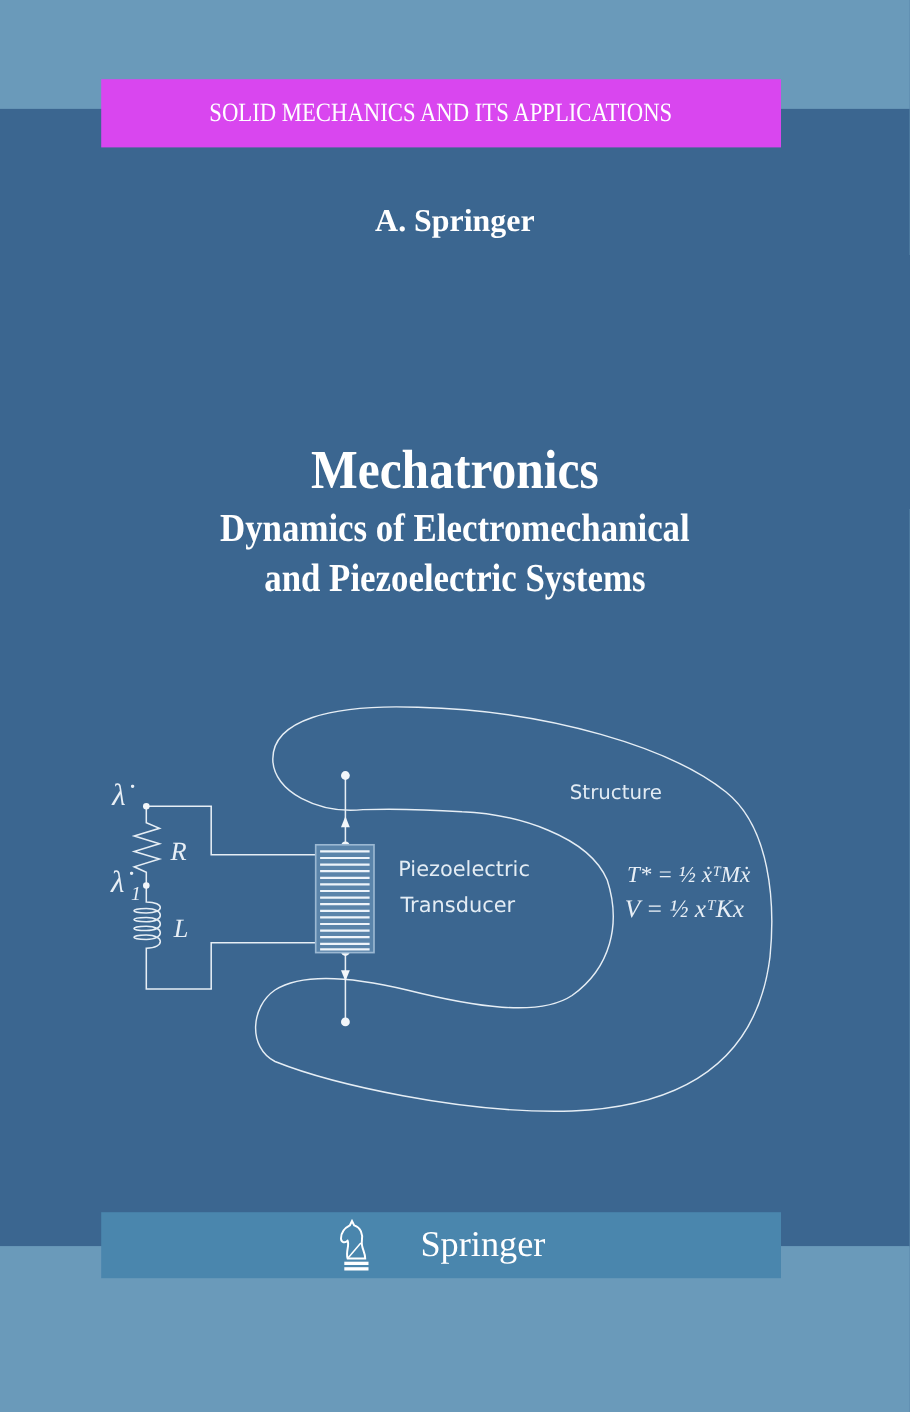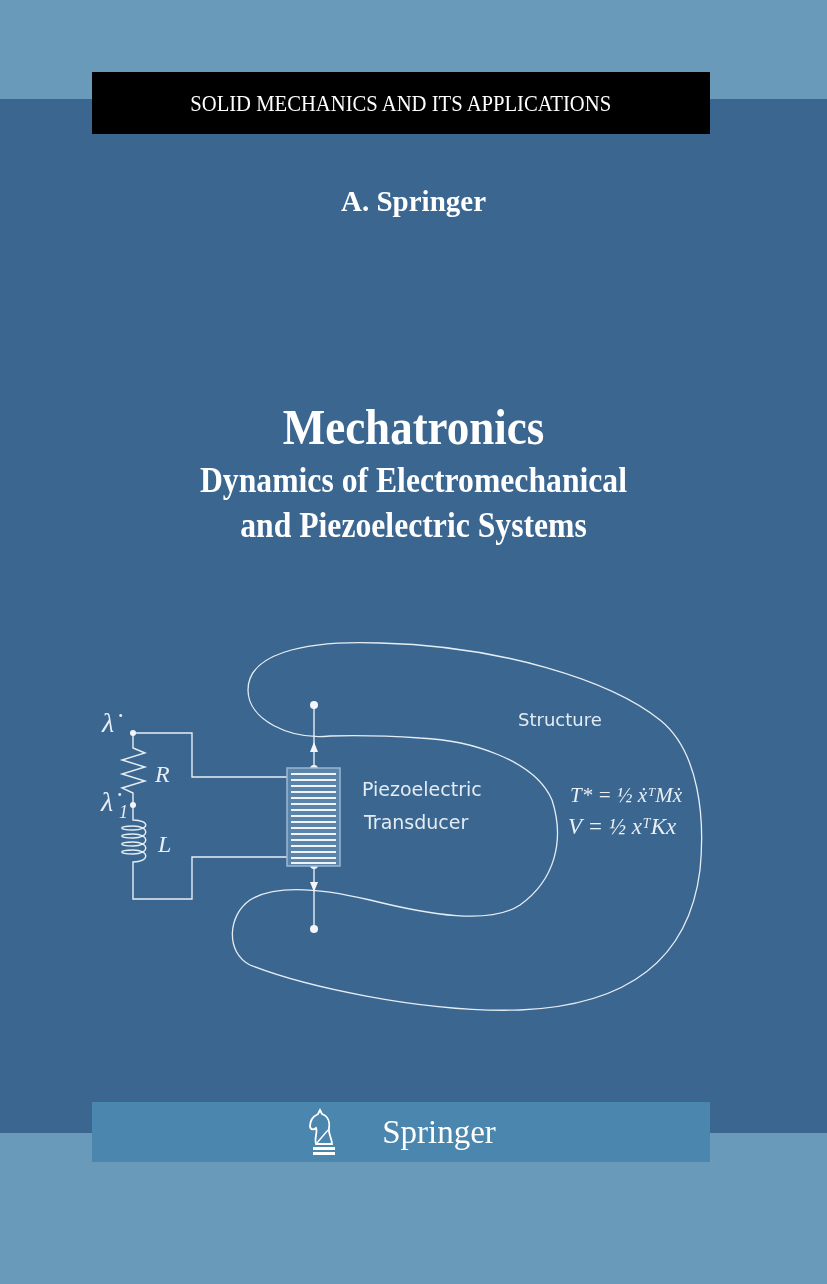--- a/index.html
+++ b/index.html
@@ -1,20 +1,20 @@
 <!DOCTYPE html>
 <html><head>
 <meta charset="utf-8">
 <style>
   html, body { margin: 0; padding: 0; }
   body { width: 827px; height: 1284px; position: relative; overflow: hidden; background: #6a9aba; }
   .band-top { position: absolute; left: 0; top: 0; width: 827px; height: 99px; background: #6a9aba; }
   .band-main { position: absolute; left: 0; top: 99px; width: 827px; height: 1034px; background: #3b6690; }
   .band-bottom { position: absolute; left: 0; top: 1133px; width: 827px; height: 151px; background: #6a9aba; }
-  .series-banner { position: absolute; left: 92px; top: 72px; width: 618px; height: 62px; background: #000000;
+  .series-banner { position: absolute; left: 92px; top: 72px; width: 618px; height: 62px; background: #d946ef;
     display: flex; align-items: center; justify-content: center; }
   .series-text { color: #ffffff; font-family: "Liberation Serif", serif; font-size: 24px; letter-spacing: 0px;
     transform: scaleX(0.86); white-space: nowrap; }
   .author { position: absolute; left: 0; width: 827px; top: 185px; text-align: center; color: #fff;
     font-family: "Liberation Serif", serif; font-weight: bold; font-size: 29px; }
   .title-block { position: absolute; left: 0; width: 827px; top: 396px; text-align: center; color: #fff;
     font-family: "Liberation Serif", serif; }
   .title-main { font-size: 50px; line-height: 62px; font-weight: bold; transform: scaleX(0.9); }
   .subtitle { font-size: 36px; line-height: 45px; font-weight: bold; transform: scaleX(0.88); }
   .diagram { position: absolute; left: 0; top: 0; width: 827px; height: 1284px; }

